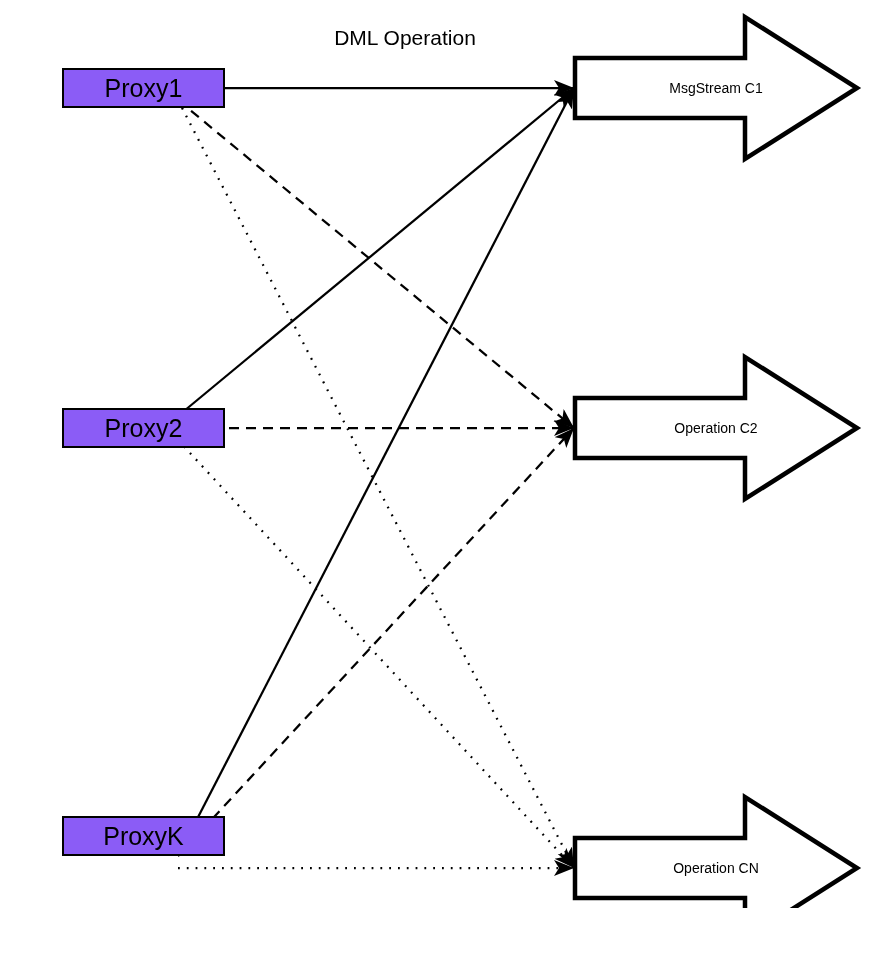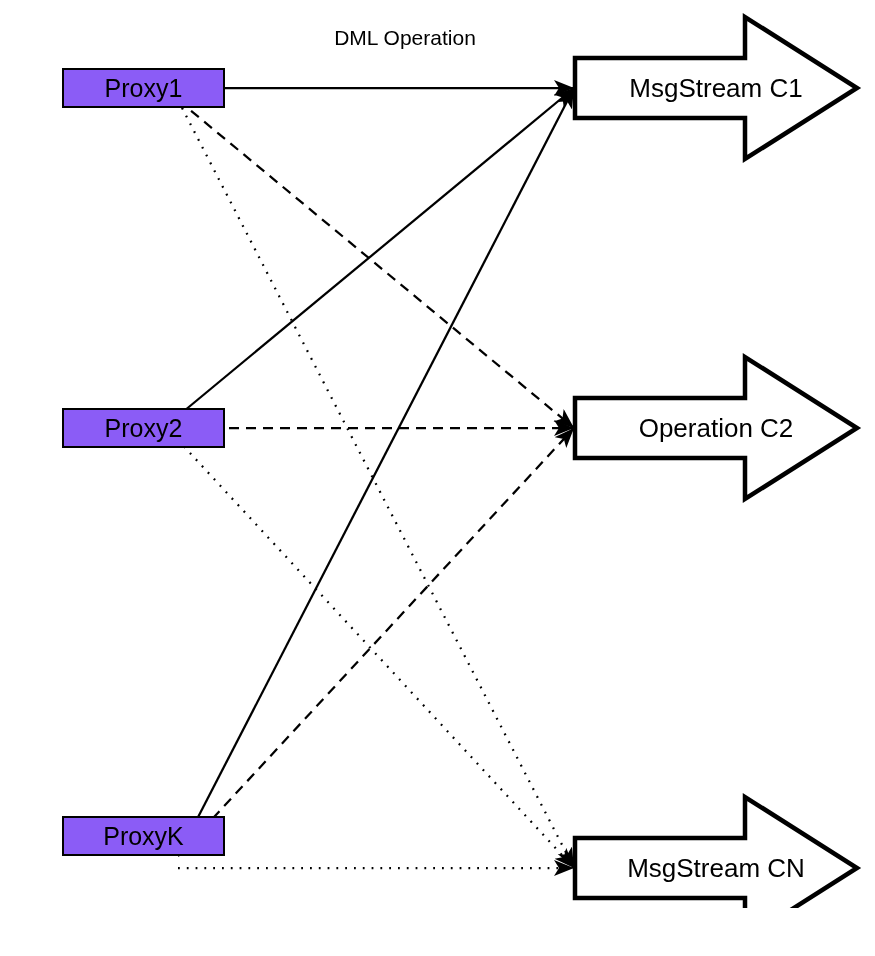--- a/index.html
+++ b/index.html
@@ -52,21 +52,21 @@
   .proxy-2 { top: 408px; }
   .proxy-3 { top: 816px; }
   .stream-label {
     position: absolute;
     left: 575px;
     width: 282px;
     height: 60px;
     display: flex;
     align-items: center;
     justify-content: center;
-    font-size: 26px;
+    font-size: 14px;
     color: #000000;
     white-space: nowrap;
     pointer-events: none;
   }
   .stream-1 { top: 58px; }
   .stream-2 { top: 398px; }
   .stream-3 { top: 838px; }
 </style>
 </head>
 <body>
@@ -102,15 +102,15 @@
   </div>
   <div class="proxy-box proxy-2">
     <span>Proxy2</span>
   </div>
   <div class="proxy-box proxy-3">
     <span>ProxyK</span>
   </div>
 
   <div class="stream-label stream-1">MsgStream C1</div>
   <div class="stream-label stream-2">Operation C2</div>
-  <div class="stream-label stream-3">MsgStream CN</div>
+  <div class="stream-label stream-3">Operation CN</div>
 
 </div>
 
 </body></html>

